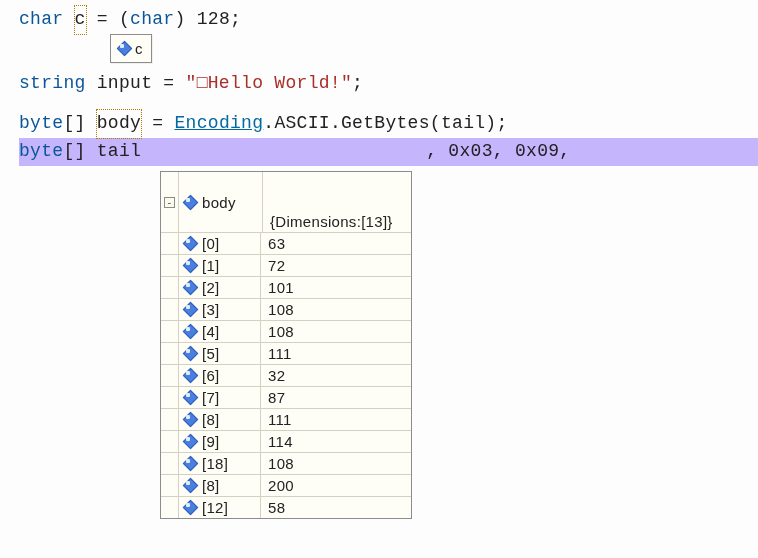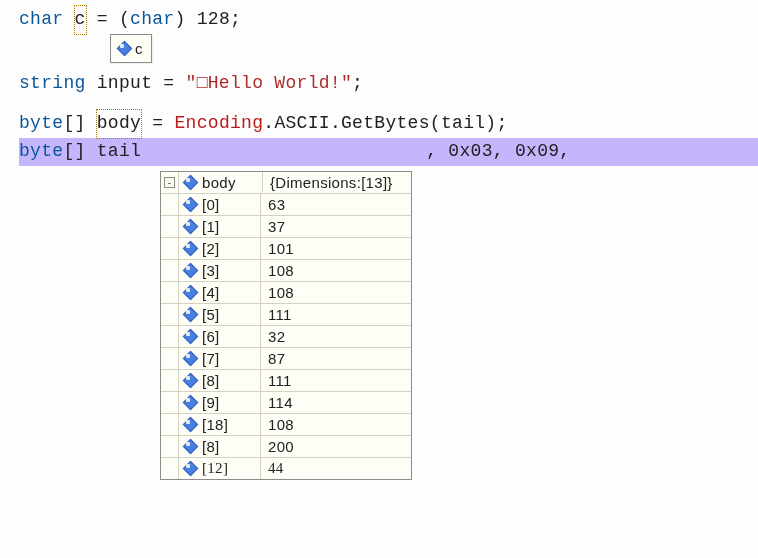--- a/index.html
+++ b/index.html
@@ -11,21 +11,21 @@
       line-height: 1.55;
       background: #fdfdfd;
       color: #222;
       width: 758px;
       height: 558px;
       overflow: hidden;
       position: relative;
       letter-spacing: 0.3px;
     }
     .kw  { color: #0b5699; }
-    .cls { color: #b91c1c; }
+    .cls { color: #0369a1; text-decoration: underline; }
     .str { color: #aa2e29; }
     .codeln { white-space: pre; margin-left: 15px; }
     .hl-full { background: #c4b5fd; display: block; width: 100%; }
 
     .hover-caret {
       position: relative;
       display: inline-block;
     }
     .hover-caret::before {
       content:"";
@@ -82,21 +82,21 @@
       border:1px solid #8c8c8c;
       font-family: Tahoma, Arial, sans-serif;
       font-size: 15px;
       line-height: 1;
     }
     .tt-head, .tt-row {
       display:flex;
       align-items:stretch;
       border-bottom:1px solid #d3d2c2;
     }
-    .tt-row:last-child { border-bottom:none;font-family:Liberation Serif, serif; }
+    .tt-row:last-child { border-bottom:none; }
     .expcell {
       width: 18px;
       display:flex; align-items:center; justify-content:center;
       border-right:1px solid #d3d2c2;
     }
     .exp-box {
       width:11px; height:11px;
       border:1px solid #8d8c7f;
       background:#fbfbf2;
       font-size:11px; line-height:9px; text-align:center;
@@ -109,21 +109,21 @@
       border-right:1px solid #d3d2c2;
       min-width: 82px;
     }
     .valcol {
       display:flex; align-items:center;
       padding:3px 9px 3px 7px;
       min-width: 42px;
       color:#222;
     }
     .tt-head .namecol { min-width: 84px; }
-    .tt-head .valcol { min-width: 148px; }
+    .tt-head .valcol { min-width: 148px; margin-top: 39px; }
 
     .spacer { height: 12px; }
   </style>
 </head>
 <body>
 
 <div class="codeln"><span class="kw">char</span> <span class="hover-caret">c</span><span> = (</span><span class="kw">char</span><span>) 128;</span></div>
 
 <div class="tip" style="left:110px; top:34px;">
   <div class="tip-cell">
@@ -165,21 +165,21 @@
         <span>[0]</span>
       </div>
       <div class="valcol">63</div>
     </div>
   <div class="tt-row">
       <div class="expcell"></div>
       <div class="namecol">
         <span class="ico"></span>
         <span>[1]</span>
       </div>
-      <div class="valcol">37</div>
+      <div class="valcol">72</div>
     </div>
   <div class="tt-row">
       <div class="expcell"></div>
       <div class="namecol">
         <span class="ico"></span>
         <span>[2]</span>
       </div>
       <div class="valcol">101</div>
     </div>
   <div class="tt-row">
@@ -253,15 +253,15 @@
         <span>[8]</span>
       </div>
       <div class="valcol">200</div>
     </div>
   <div class="tt-row">
       <div class="expcell"></div>
       <div class="namecol">
         <span class="ico"></span>
         <span>[12]</span>
       </div>
-      <div class="valcol">44</div>
+      <div class="valcol">58</div>
     </div>
 </div>
 
 </body></html>

